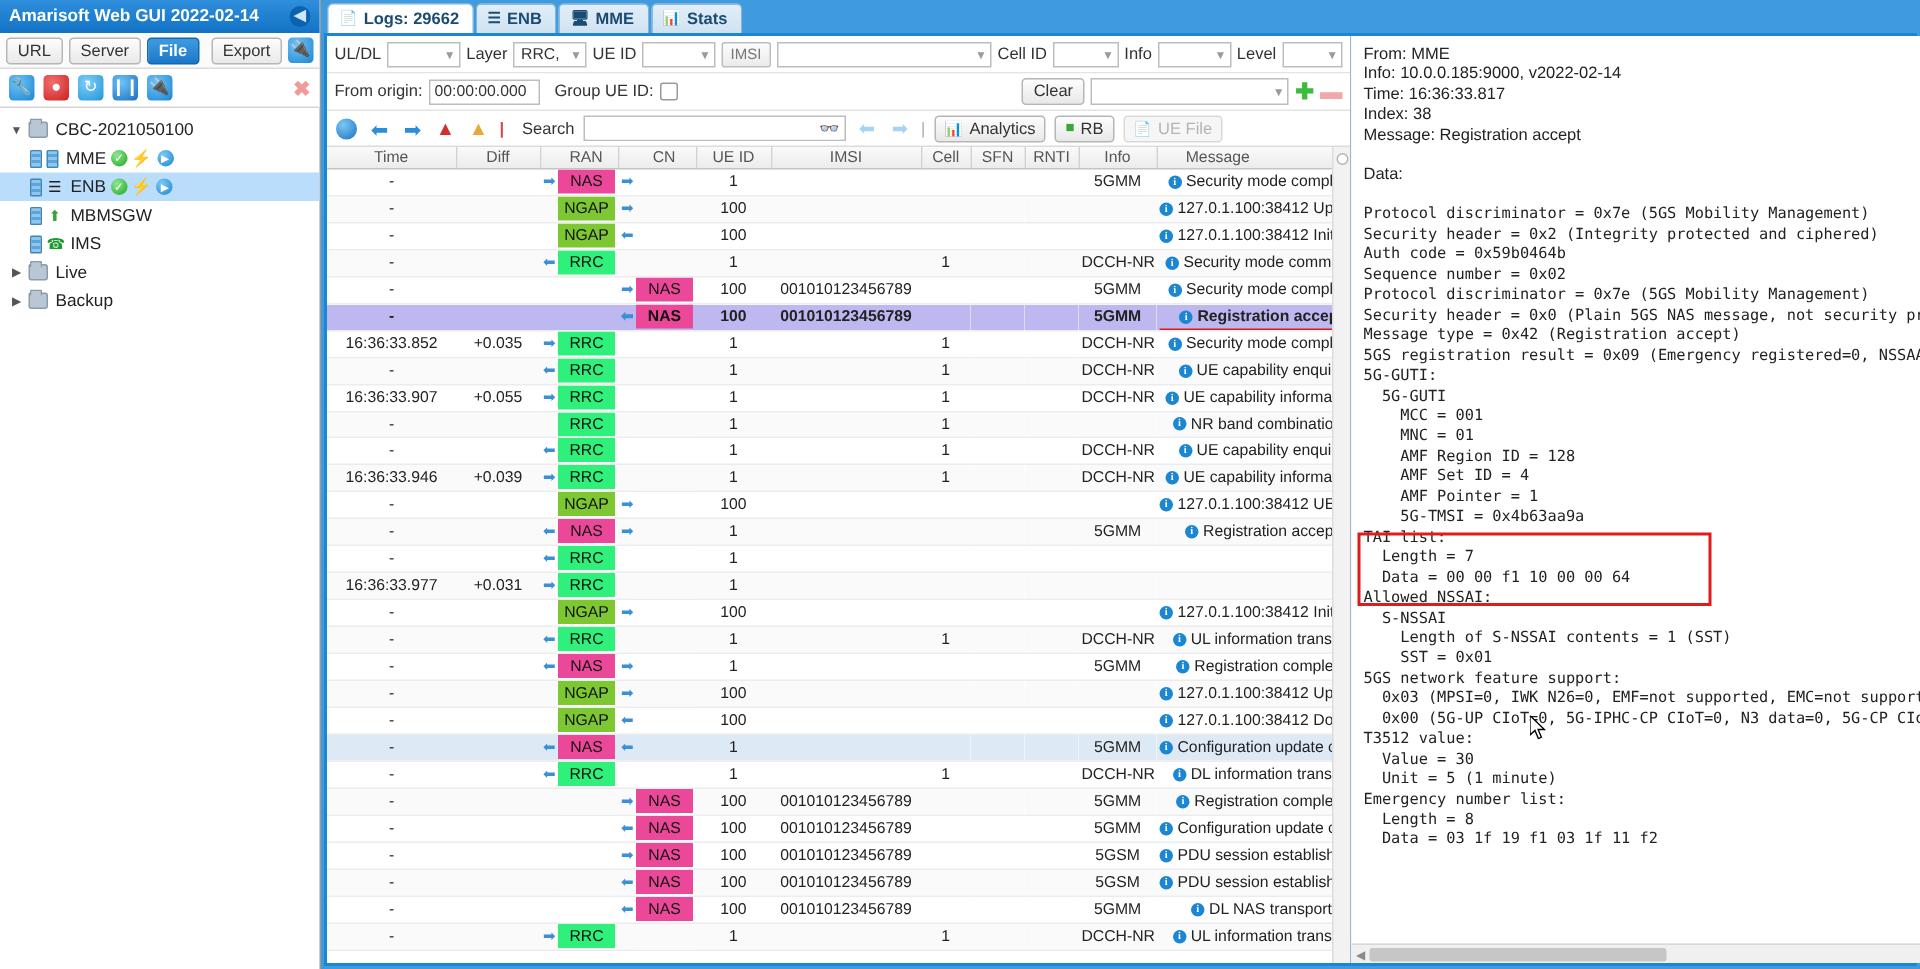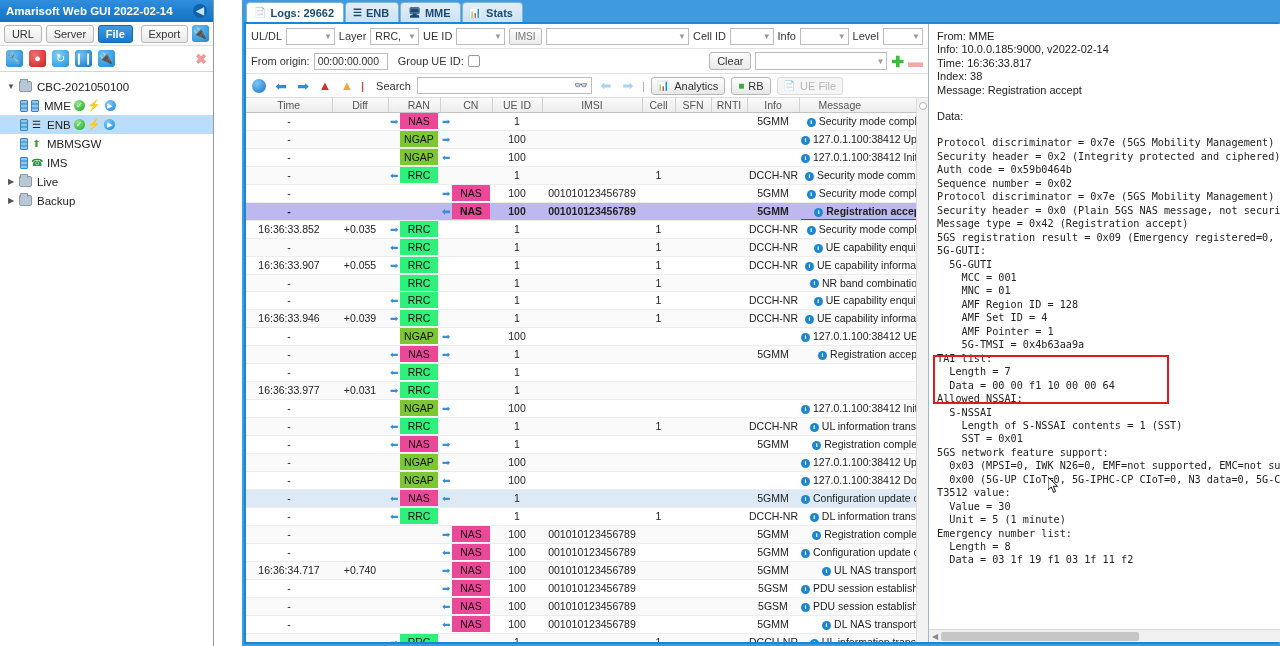--- a/index.html
+++ b/index.html
@@ -6,21 +6,21 @@
   * { box-sizing: border-box; }
   html, body {
     margin: 0; padding: 0;
     width: 1280px; height: 646px;
     overflow: hidden;
     background: #fff;
     font-family: "Liberation Sans", sans-serif;
     font-size: 11px;
     color: #222;
   }
-  #app { position: relative; width: 1280px; height: 646px; display: flex; gap: 28px; }
+  #app { position: relative; width: 1280px; height: 646px; display: flex; }
 
   
   #sidebar {
     width: 214px; height: 646px;
     background: #fff;
     border-right: 1px solid #9a9a9a;
     display: flex; flex-direction: column;
   }
   .side-title {
     height: 22px; background: #1a7fd4;
@@ -939,37 +939,20 @@
                   <td class="c-cn">
                     <span class="chip nas">NAS</span>
                   </td>
                   <td class="">100</td>
                   <td class="">001010123456789</td>
                   <td class=""></td>
                   <td class=""></td>
                   <td class=""></td>
                   <td class="">5GMM</td>
                   <td class="c-msg"><span class="info-i">i</span><span>Configuration update command</span></td>
-                </tr>
-                <tr class="alt">
-                  <td class="c-time">16:36:34.717</td>
-                  <td class="c-diff">+0.740</td>
-                  <td class="arrowcell"></td>
-                  <td class="c-ran"></td>
-                  <td class="arrowcell"><span class="ar">➡</span></td>
-                  <td class="c-cn">
-                    <span class="chip nas">NAS</span>
-                  </td>
-                  <td class="">100</td>
-                  <td class="">001010123456789</td>
-                  <td class=""></td>
-                  <td class=""></td>
-                  <td class=""></td>
-                  <td class="">5GMM</td>
-                  <td class="c-msg"><span class="info-i">i</span><span>UL NAS transport</span></td>
                 </tr>
                 <tr>
                   <td class="c-time">-</td>
                   <td class="c-diff"></td>
                   <td class="arrowcell"></td>
                   <td class="c-ran"></td>
                   <td class="arrowcell"><span class="ar">➡</span></td>
                   <td class="c-cn">
                     <span class="chip nas">NAS</span>
                   </td>

